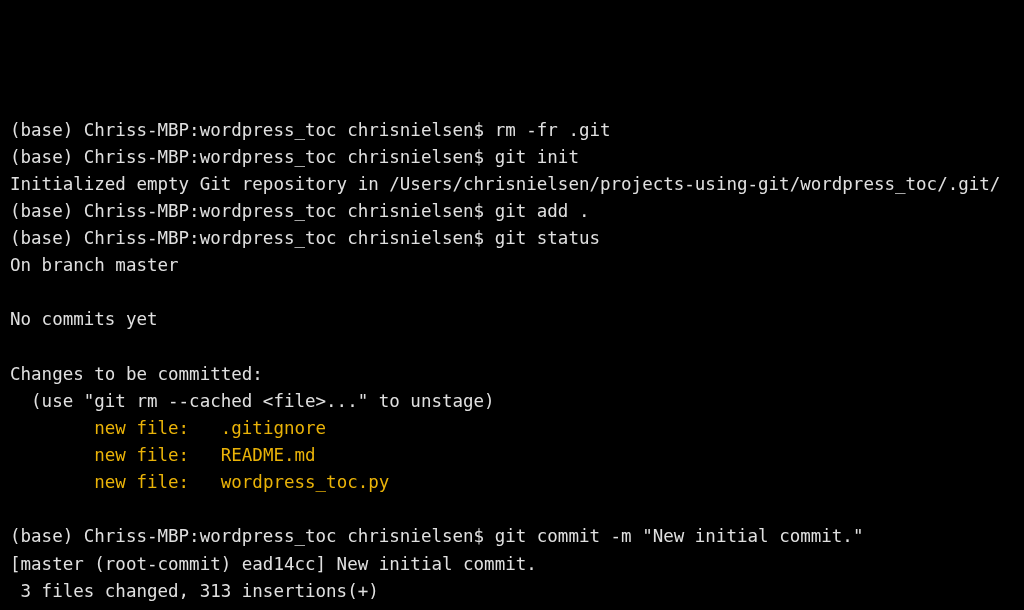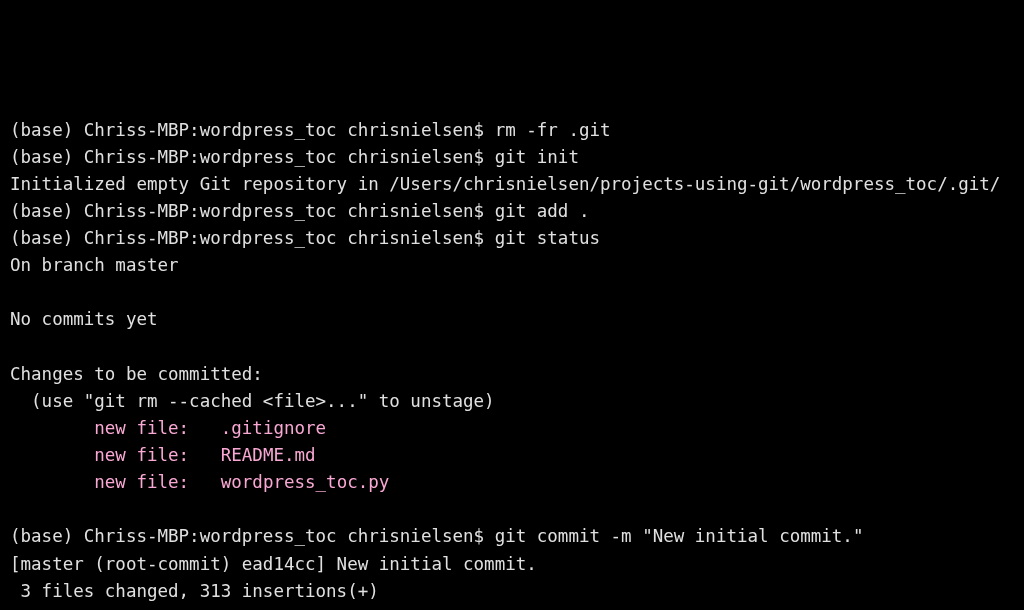--- a/index.html
+++ b/index.html
@@ -10,21 +10,21 @@
       font-family: "Menlo", "Monaco", "Consolas", monospace;
       font-size: 17.5px;
       line-height: 1.55;
       width: 1024px;
       height: 610px;
       box-sizing: border-box;
       white-space: pre-wrap;
       word-break: break-all;
     }
     .green {
-      color: #f9a8d4;
+      color: #eab308;
     }
     .line {
       display: block;
     }
   </style>
 </head>
 <body>
 
 
 

